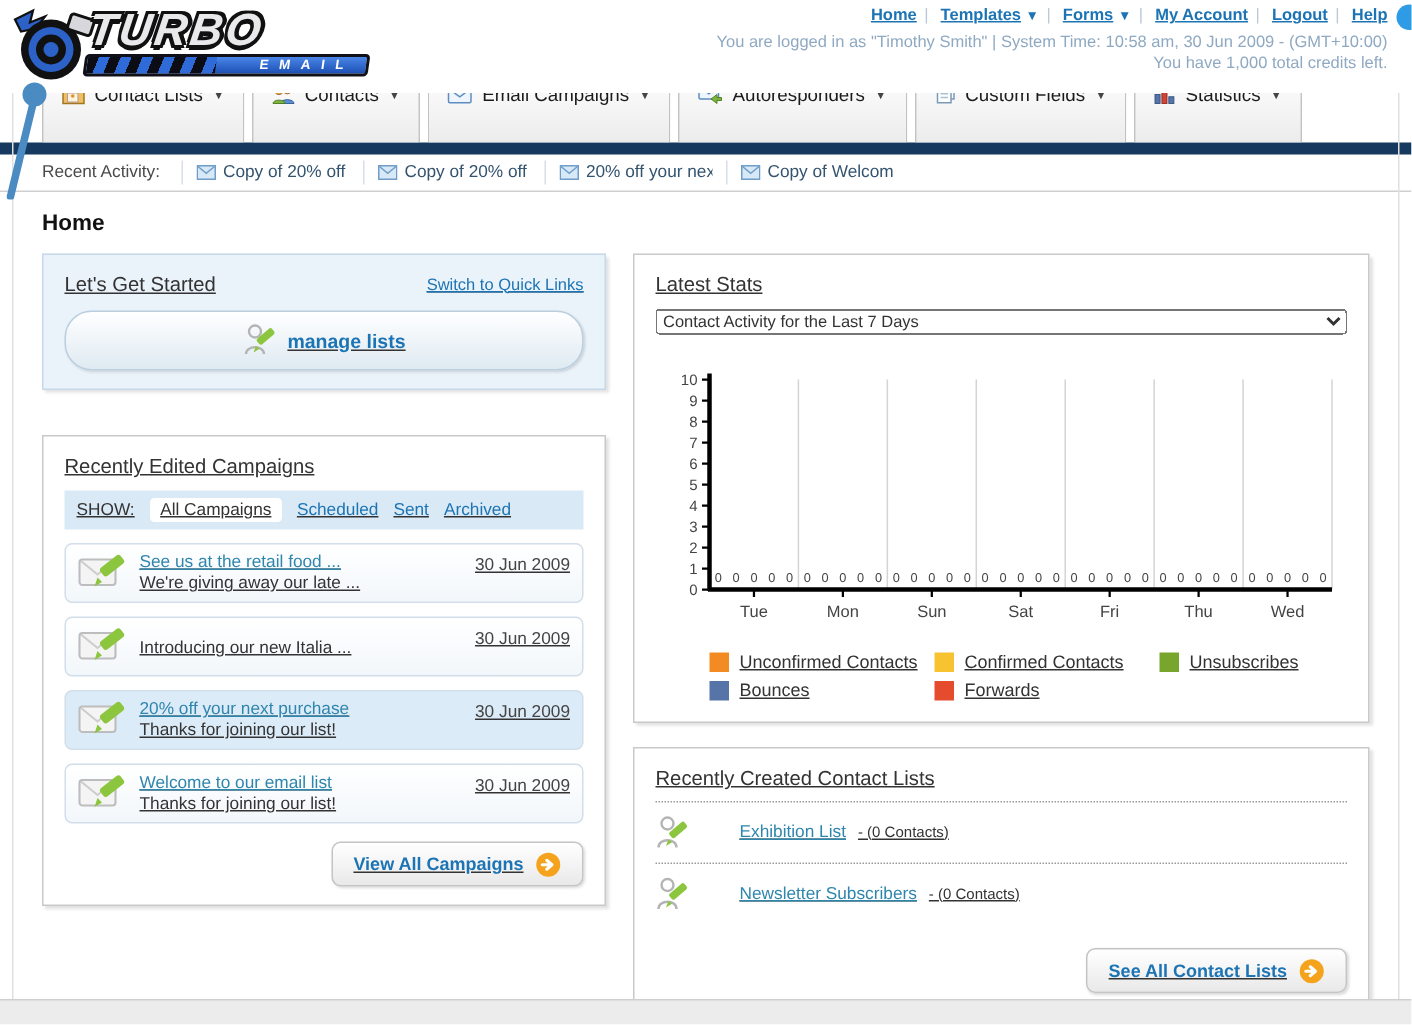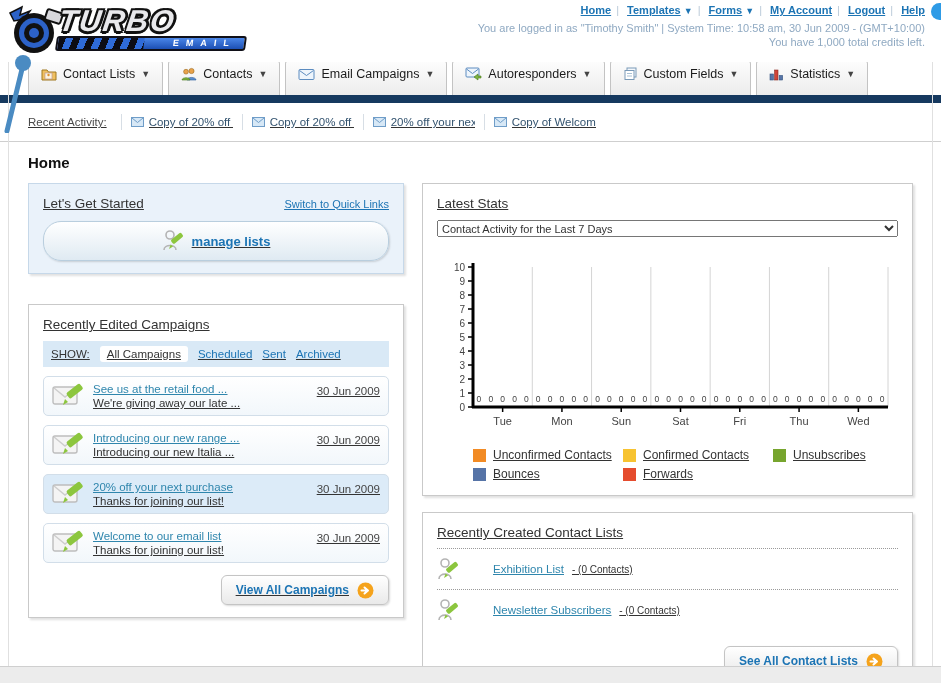--- a/index.html
+++ b/index.html
@@ -24,27 +24,27 @@
   .top-nav .dd { color:#1c74b4; font-size:9px; }
   .login-line { position:absolute; right:16px; top:22px; font-size:11px; color:#8fa9c2; }
   .credits-line { position:absolute; right:16px; top:36px; font-size:11px; color:#8fa9c2; }
   .help-bubble { position:absolute; right:-7px; top:3px; width:17px; height:17px; border-radius:50%; background:#2e9be6; }
 
   
   .pin { position:absolute; left:0; top:53px; z-index:5; }
 
   
   .tab-row { display:flex; gap:5px; margin-left:28px; align-items:flex-end; height:33px; }
-  .tab { display:flex; align-items:center; gap:6px; padding:6px 12px 14px; border:1px solid #c3c3c3; border-bottom:none;
+  .tab { display:flex; align-items:center; gap:6px; padding:6px 12px 25px; border:1px solid #c3c3c3; border-bottom:none;
     border-radius:4px 4px 0 0; background:linear-gradient(#fdfdfd,#ececec); font-size:12.5px; color:#1b1b1b; cursor:pointer; }
   .tab .dd { font-size:9px; color:#444; }
   .navy-bar { height:8px; background:#16395f; }
 
   
-  .activity-bar { display:flex; align-items:center; height:39px; padding-left:28px; border-bottom:1px solid #cfcfcf;text-decoration:underline; }
+  .activity-bar { display:flex; align-items:center; height:25px; padding-left:28px; border-bottom:1px solid #cfcfcf; }
   .activity-label { color:#4a4a4a; font-size:11.5px; margin-right:14px; }
   .activity-item { display:flex; align-items:center; gap:5px; padding:0 9px; border-left:1px solid #d7dee5; height:16px; }
   .activity-item:first-of-type { border-left:none; }
   .activity-item span.txt { color:#33536f; font-size:11.5px; white-space:nowrap; overflow:hidden; max-width:84px; display:inline-block; }
 
   .page-frame { position:absolute; left:8px; right:8px; top:62px; bottom:17px; border-left:1px solid #e0e0e0; border-right:1px solid #e0e0e0; pointer-events:none; }
 
   .page-title { font-size:15px; font-weight:bold; color:#111; margin:12px 0 12px 28px; }
 
   
@@ -278,21 +278,20 @@
       </div>
 
       <div class="camp-row">
         <svg width="32" height="26" viewBox="0 0 32 26">
           <rect x="1" y="4" width="24" height="17" rx="2" fill="#f4f4f4" stroke="#bdbdbd" stroke-width="1.4"></rect>
           <path d="M2 5 L13 14 L24 5" fill="none" stroke="#cdcdcd" stroke-width="1.4"></path>
           <rect x="14" y="5" width="17" height="7" rx="2" fill="#8cc63e" transform="rotate(-38 22 8)"></rect>
           <polygon points="11,22 16,19 13,16" fill="#8cc63e"></polygon>
         </svg>
         <div class="camp-body">
-          <div class="camp-title">Introducing our new range ...</div>
           <div class="camp-sub">Introducing our new Italia ...</div>
         </div>
         <div class="camp-date">30 Jun 2009</div>
       </div>
 
       <div class="camp-row hl">
         <svg width="32" height="26" viewBox="0 0 32 26">
           <rect x="1" y="4" width="24" height="17" rx="2" fill="#f4f4f4" stroke="#bdbdbd" stroke-width="1.4"></rect>
           <path d="M2 5 L13 14 L24 5" fill="none" stroke="#cdcdcd" stroke-width="1.4"></path>
           <rect x="14" y="5" width="17" height="7" rx="2" fill="#8cc63e" transform="rotate(-38 22 8)"></rect>

